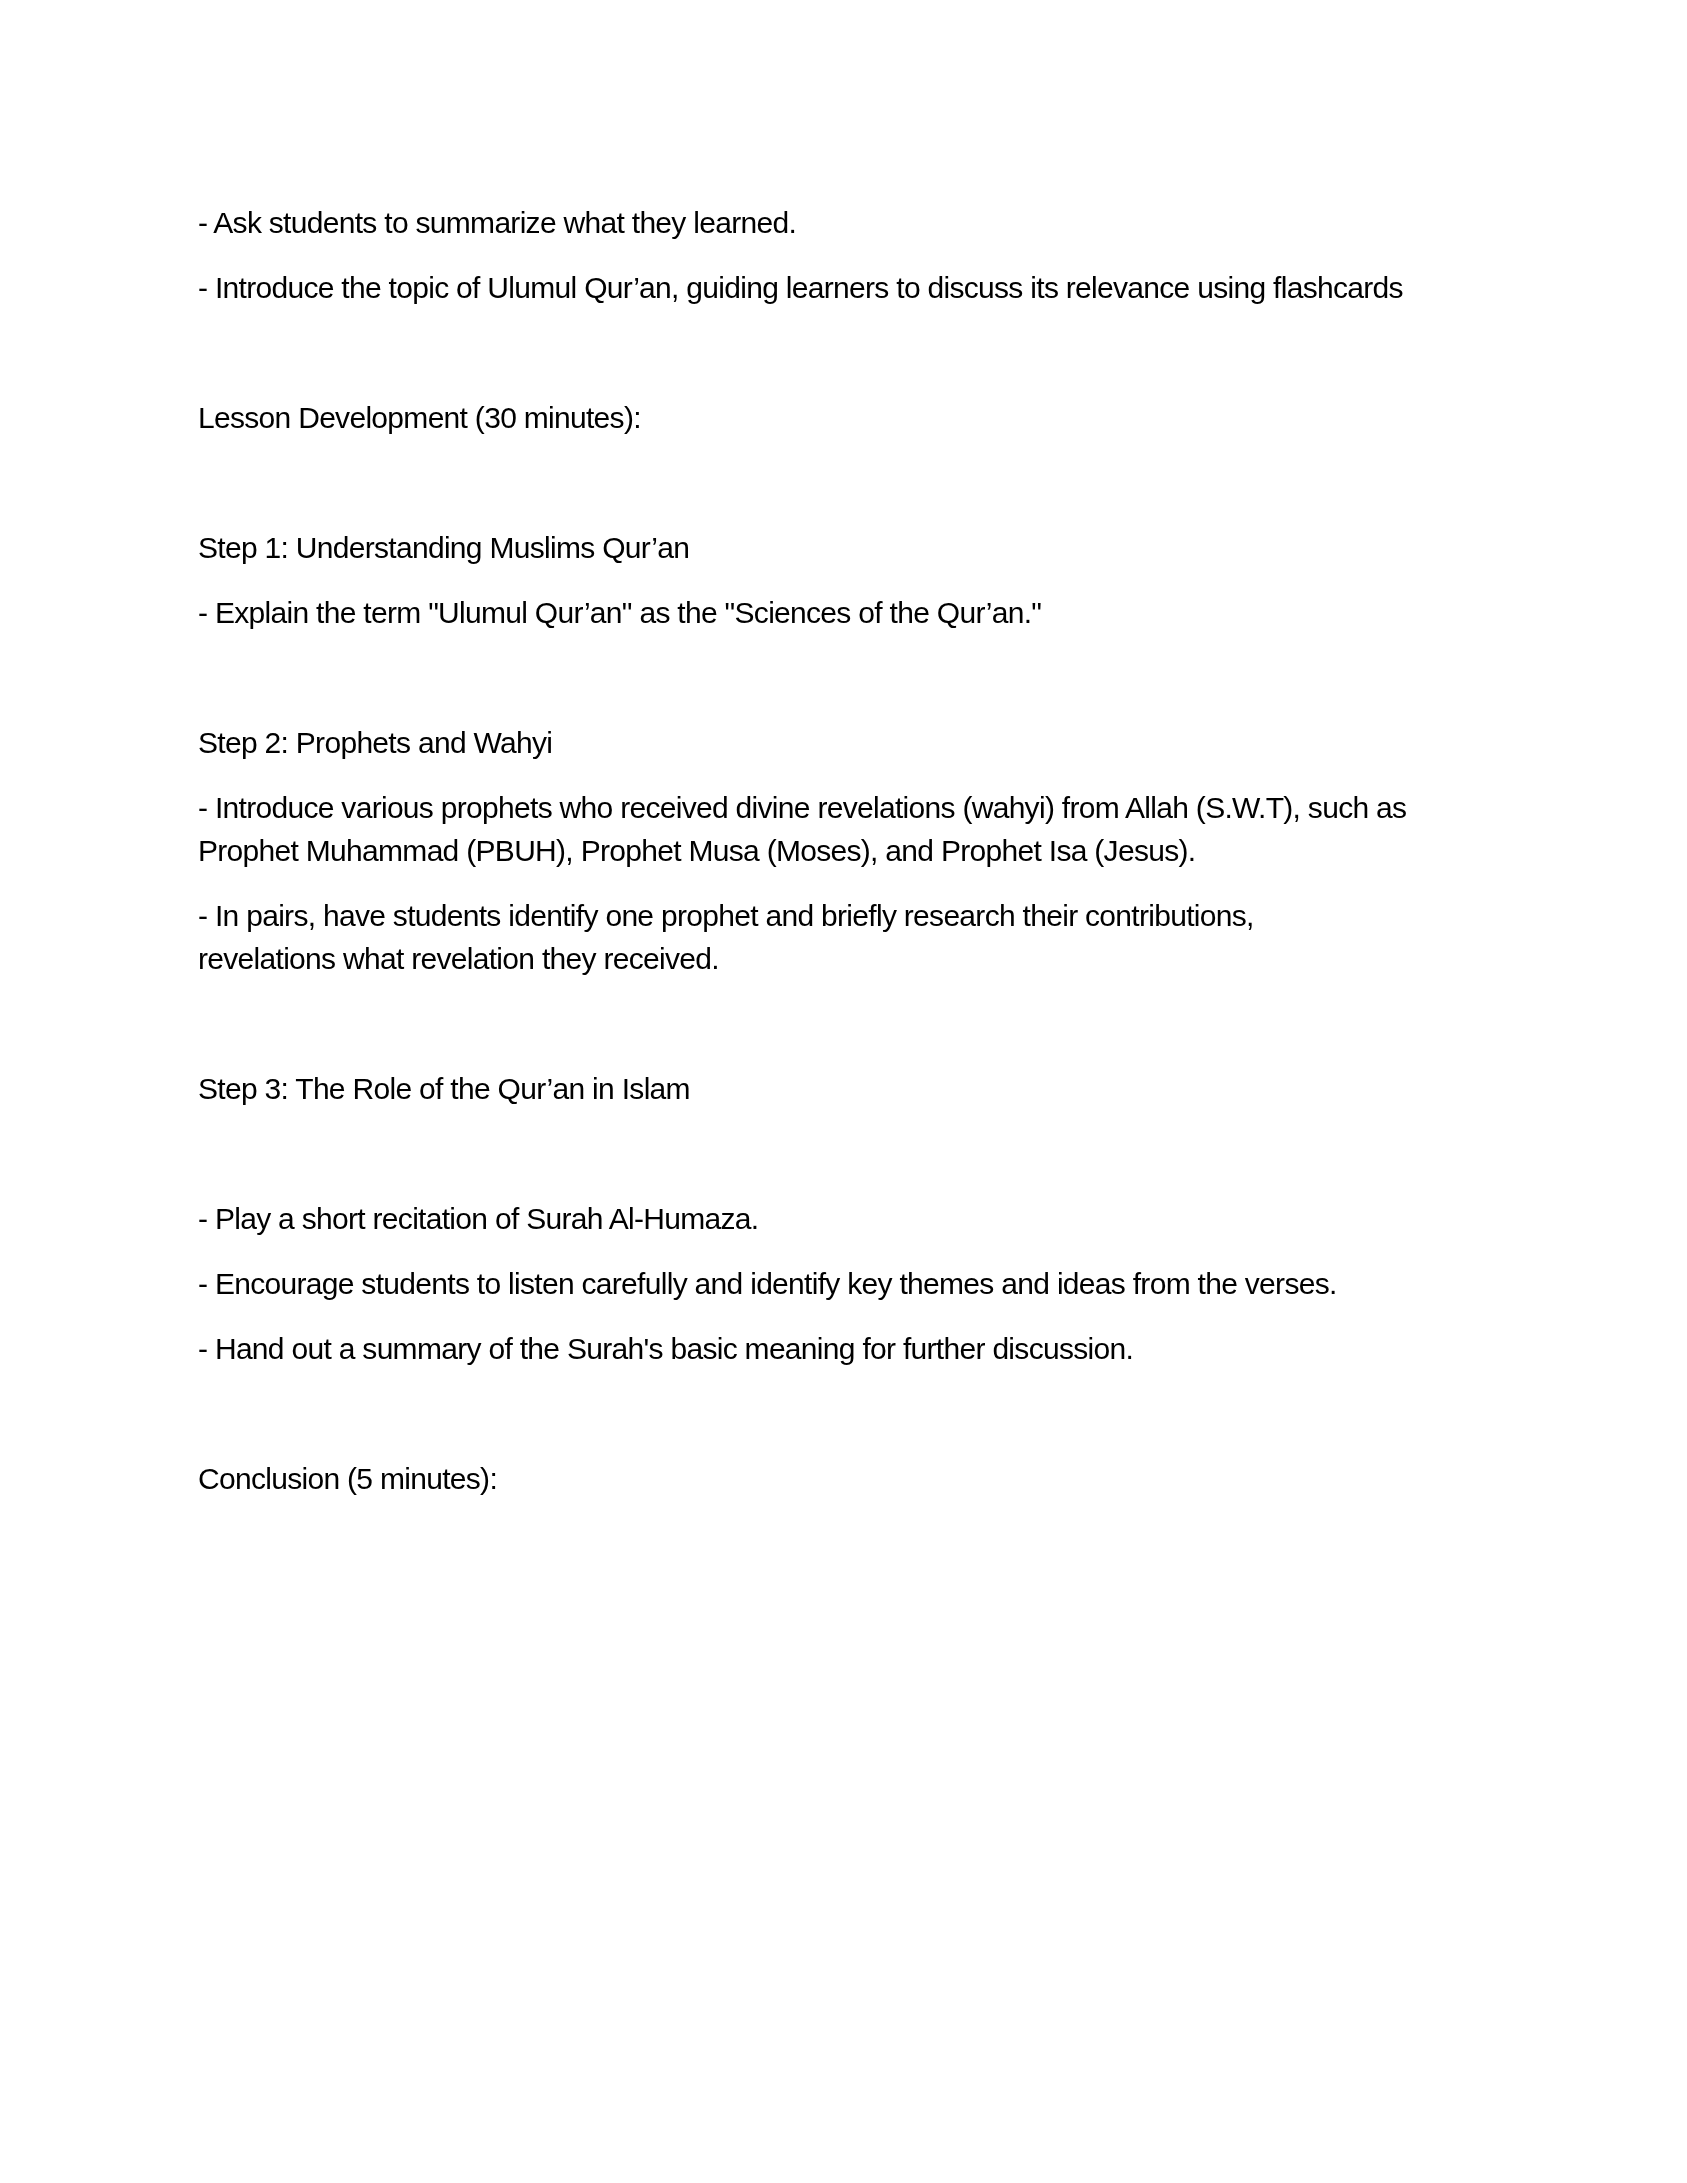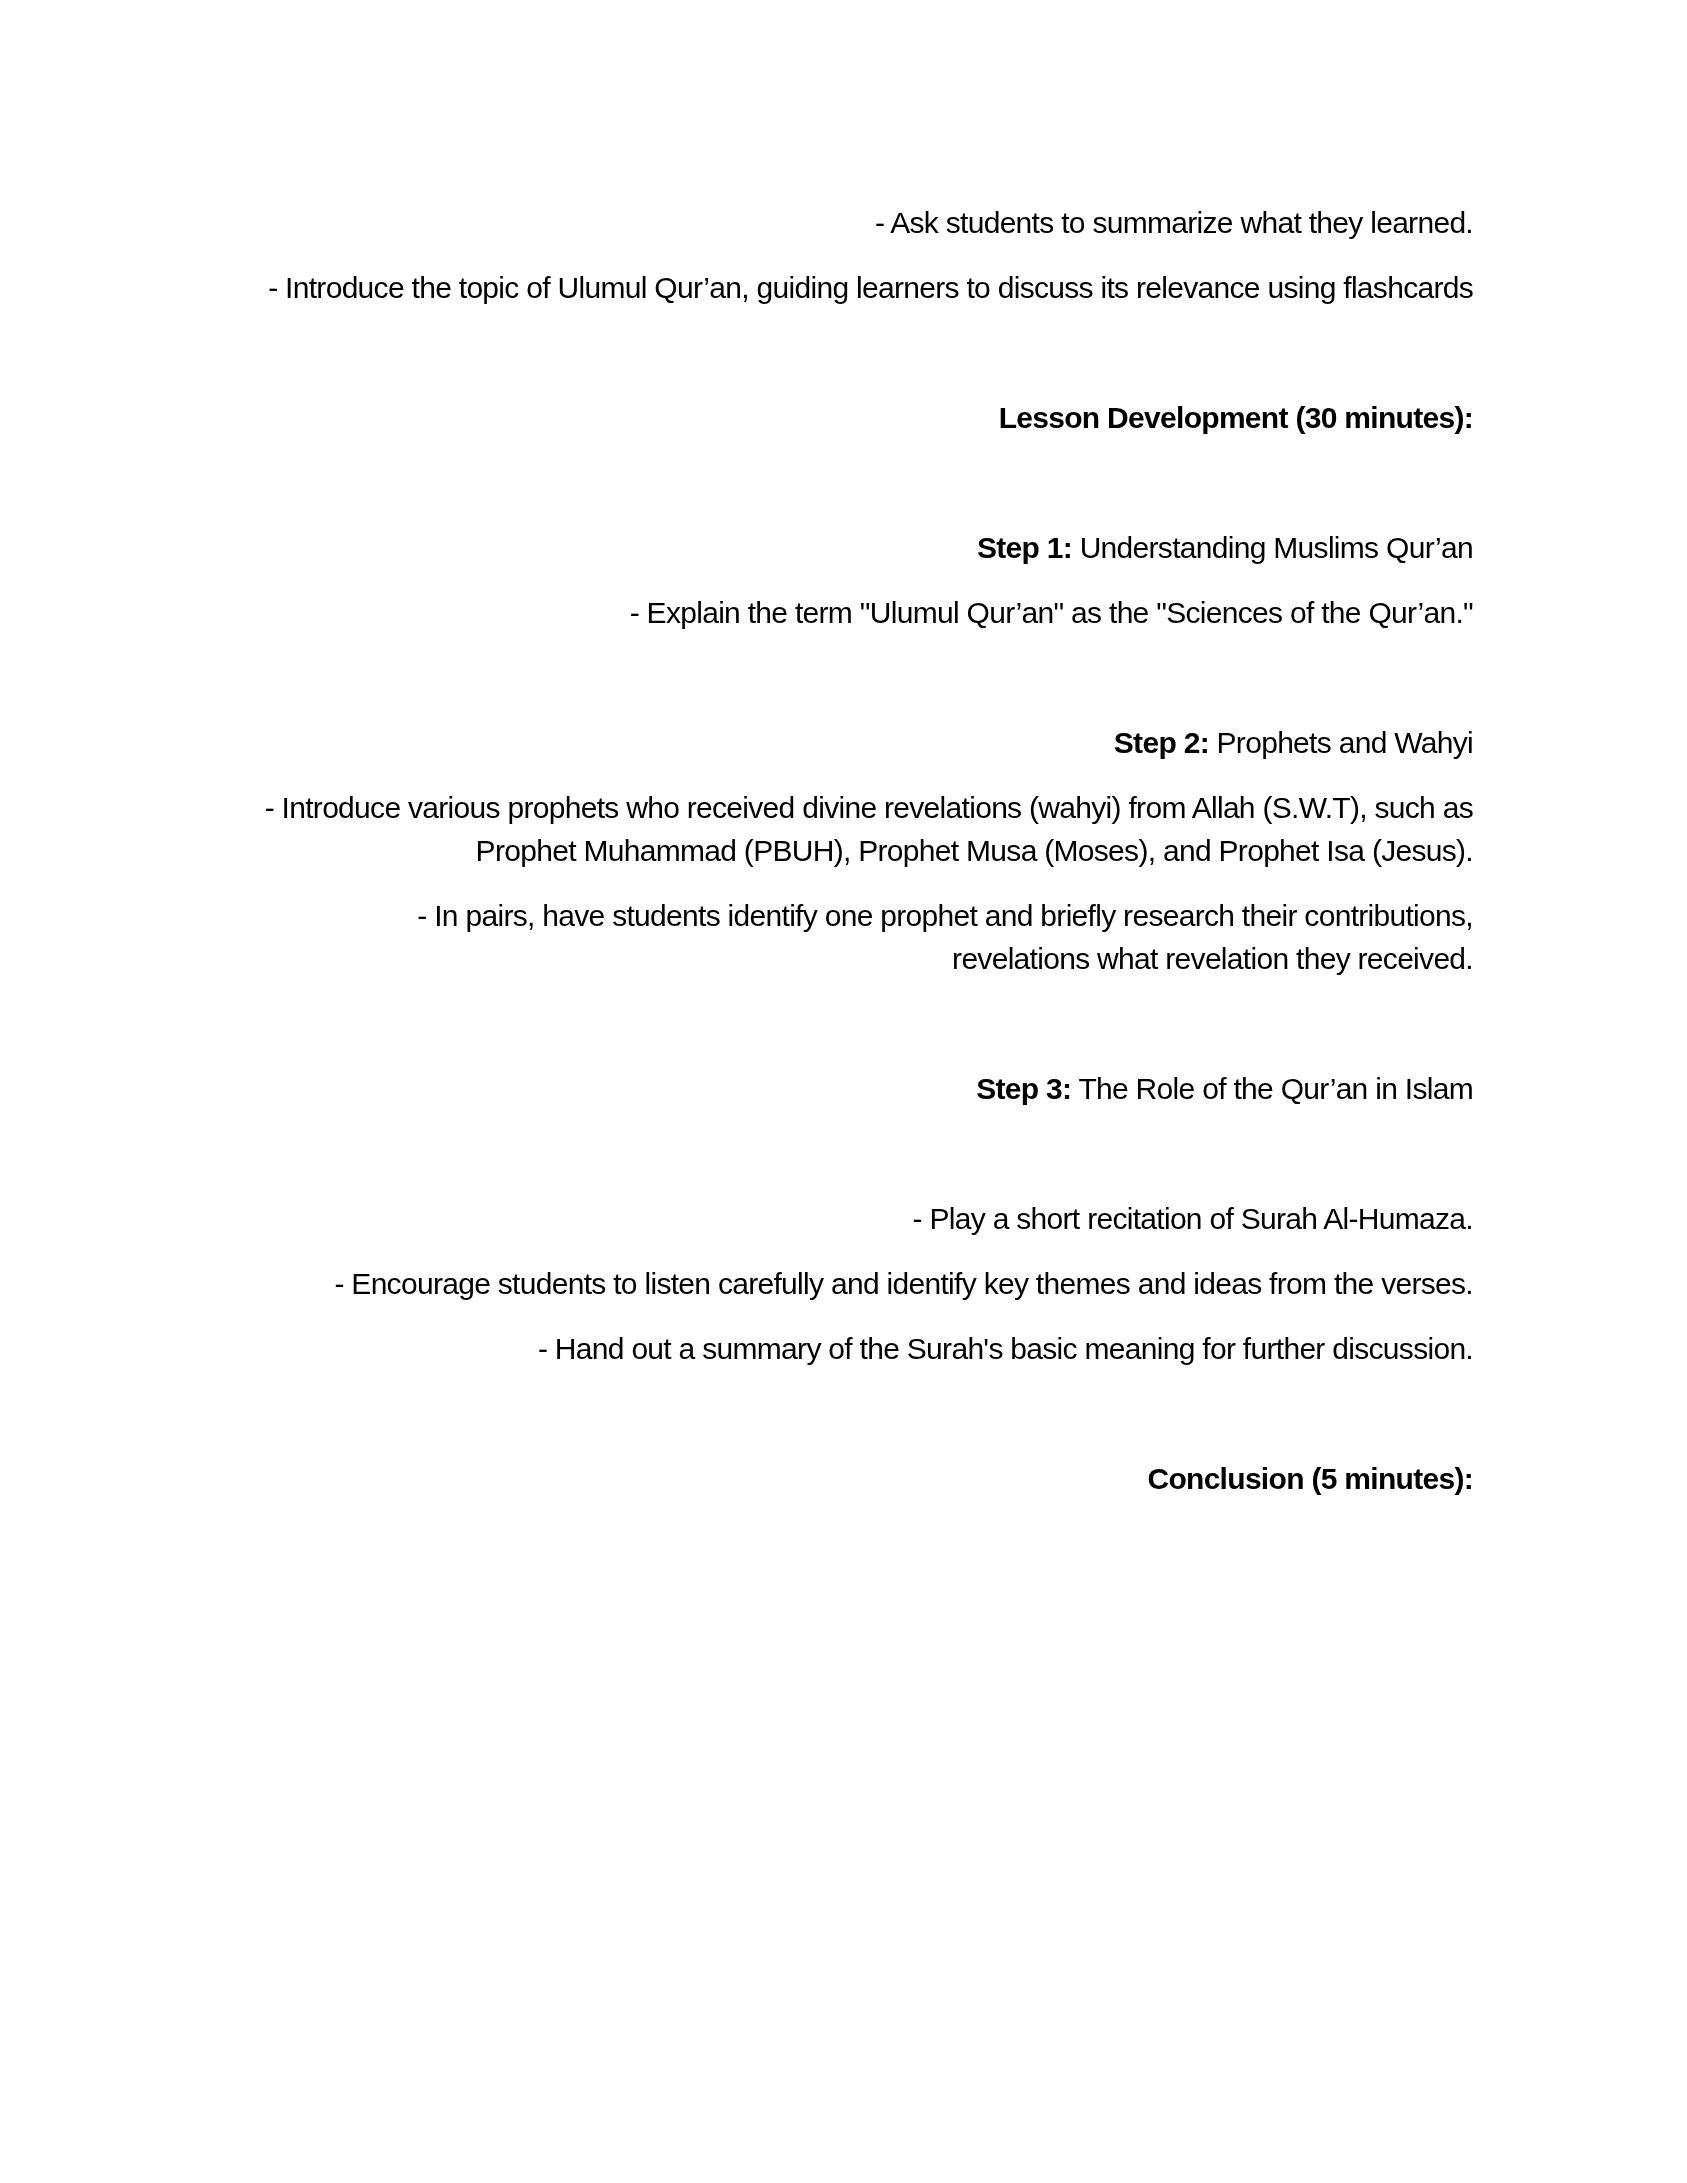--- a/index.html
+++ b/index.html
@@ -5,21 +5,20 @@
   html, body {
     margin: 0;
     padding: 0;
   }
   .page {
     position: relative;
     width: 1671px;
     height: 2183px;
     background: #ffffff;
     overflow: hidden;
-    text-align: right;
   }
   .content {
     position: absolute;
     top: 201px;
     left: 198px;
     right: 198px;
     font-family: "Liberation Sans", sans-serif;
     font-size: 30px;
     line-height: 43px;
     letter-spacing: -0.7px;
@@ -29,21 +28,21 @@
     margin: 0 0 22px 0;
   }
   .spacer {
     height: 43px;
     margin-bottom: 22px;
   }
   .line {
     white-space: pre;
   }
   .seg.bold {
-    font-weight: 700;
+    font-weight: 400;
   }
 </style>
 </head>
 <body>
 
 <div class="page" style="background: rgb(255, 255, 255);">
   <main class="content" style="color: rgb(0, 0, 0);">
       <div class="para">
         <div class="line"><span class="seg">- Ask students to summarize what they learned.</span></div>
       </div>

